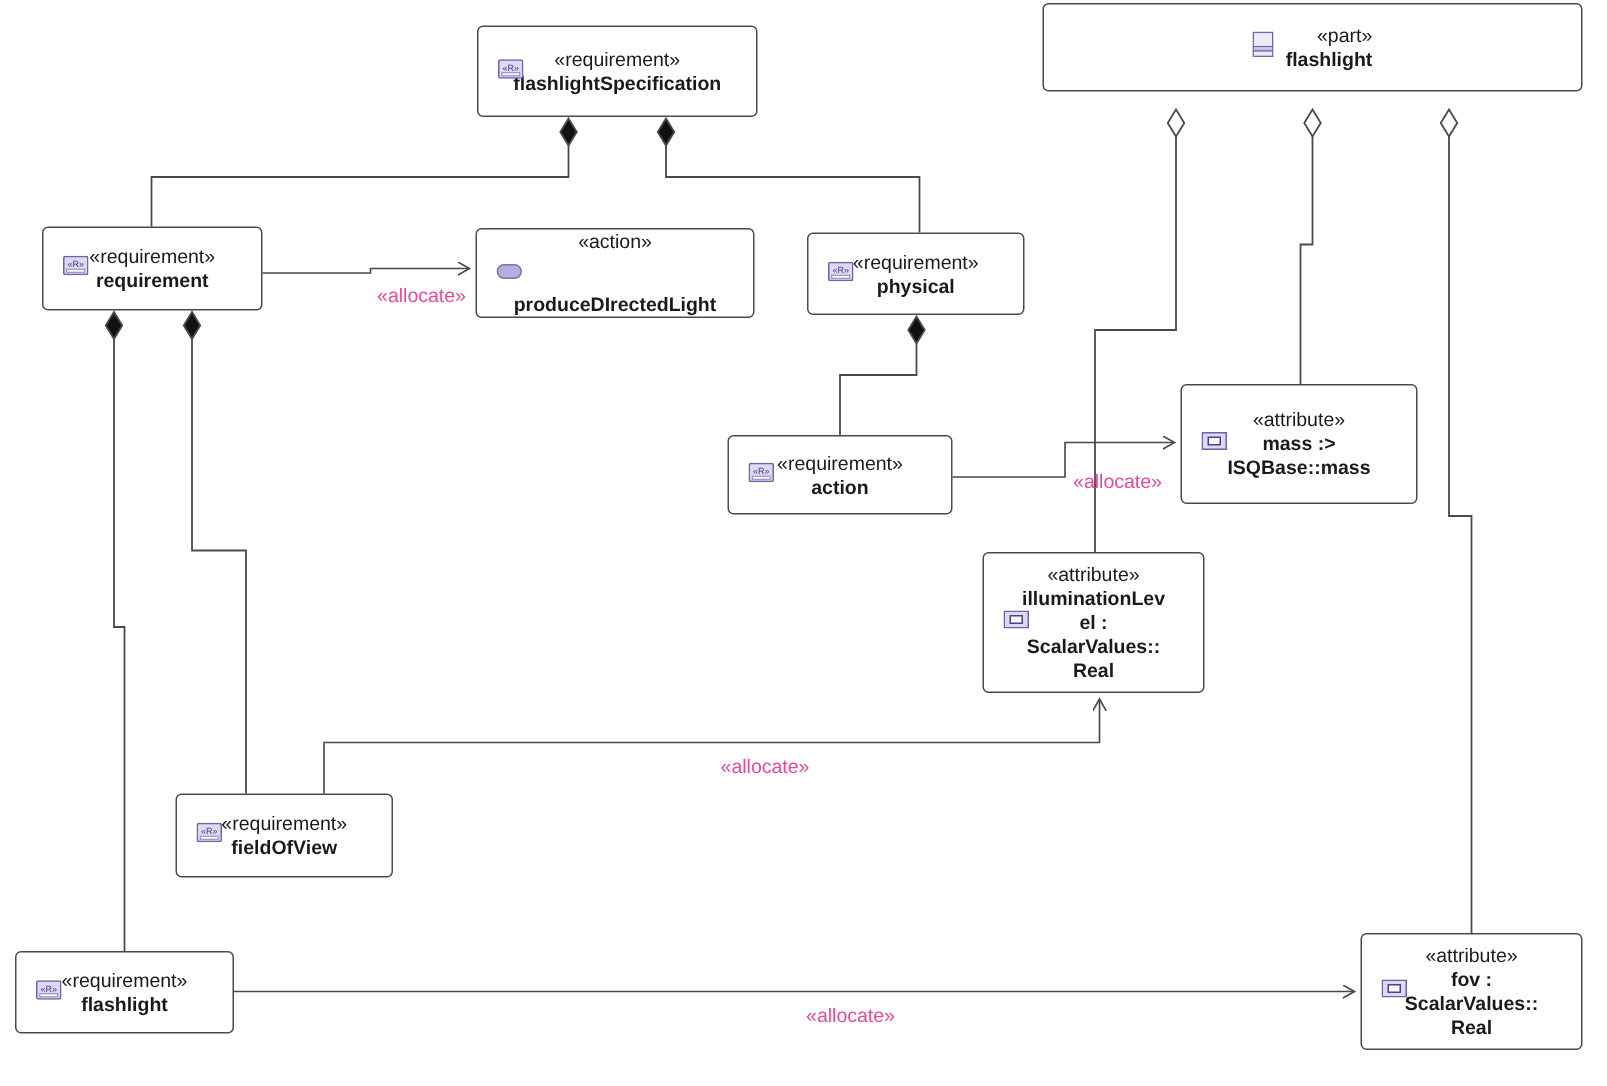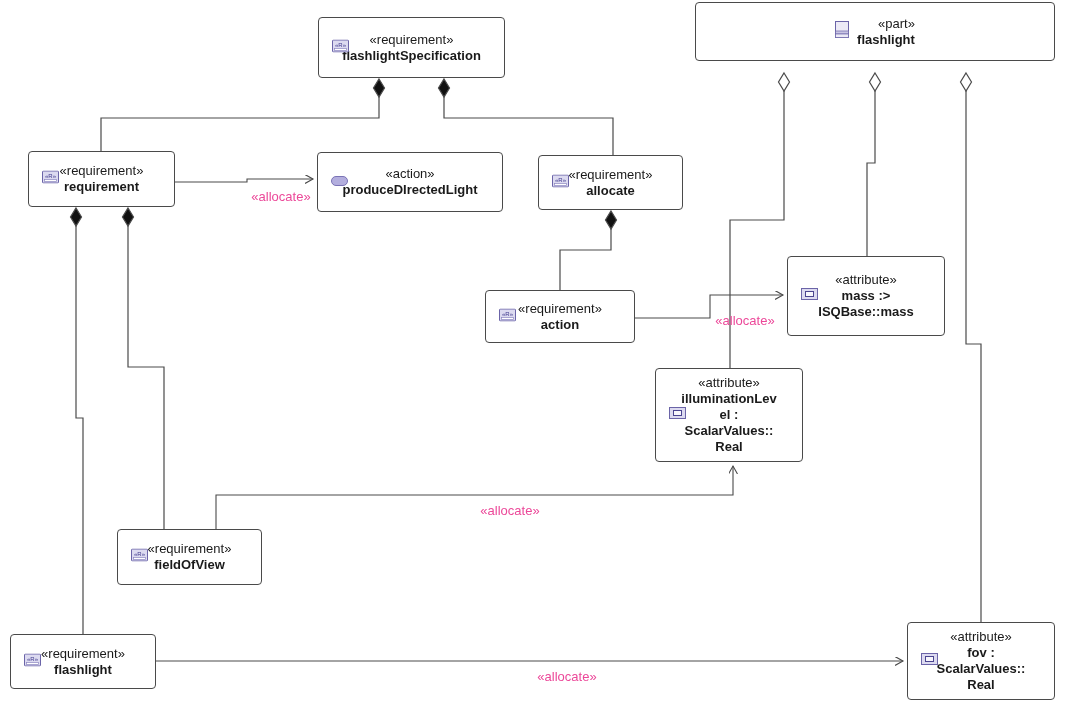--- a/index.html
+++ b/index.html
@@ -120,40 +120,40 @@
       <svg width="17" height="13" viewBox="0 0 17 13">
           <rect x="0.5" y="0.5" width="16" height="12" rx="1" fill="#dcdaf0" stroke="#6b64a8"></rect>
           <text x="8.5" y="7.5" font-size="6" text-anchor="middle" fill="#3f3a8c">«R»</text>
           <rect x="2.5" y="9" width="12" height="2" fill="#ffffff" stroke="#8c86c0" stroke-width="0.7"></rect>
         </svg>
     </span>
     <div class="stereo">«requirement»</div>
     <div class="nname">requirement</div>
   </div>
 
-  <div class="node" style="left:317px;top:152px;width:186px;height:60px;">
+  <div class="node" style="left:317px;top:152px;width:186px;height:60px;justify-content:space-between;">
     <span class="icon">
       <svg width="17" height="10" viewBox="0 0 17 10">
           <rect x="0.5" y="0.5" width="16" height="9" rx="4.5" fill="#b3aede" stroke="#7a73b5"></rect>
         </svg>
     </span>
     <div class="stereo">«action»</div>
     <div class="nname">produceDIrectedLight</div>
   </div>
 
   <div class="node" style="left:538px;top:155px;width:145px;height:55px;">
     <span class="icon">
       <svg width="17" height="13" viewBox="0 0 17 13">
           <rect x="0.5" y="0.5" width="16" height="12" rx="1" fill="#dcdaf0" stroke="#6b64a8"></rect>
           <text x="8.5" y="7.5" font-size="6" text-anchor="middle" fill="#3f3a8c">«R»</text>
           <rect x="2.5" y="9" width="12" height="2" fill="#ffffff" stroke="#8c86c0" stroke-width="0.7"></rect>
         </svg>
     </span>
     <div class="stereo">«requirement»</div>
-    <div class="nname">allocate</div>
+    <div class="nname">physical</div>
   </div>
 
   <div class="node" style="left:485px;top:290px;width:150px;height:53px;">
     <span class="icon">
       <svg width="17" height="13" viewBox="0 0 17 13">
           <rect x="0.5" y="0.5" width="16" height="12" rx="1" fill="#dcdaf0" stroke="#6b64a8"></rect>
           <text x="8.5" y="7.5" font-size="6" text-anchor="middle" fill="#3f3a8c">«R»</text>
           <rect x="2.5" y="9" width="12" height="2" fill="#ffffff" stroke="#8c86c0" stroke-width="0.7"></rect>
         </svg>
     </span>

